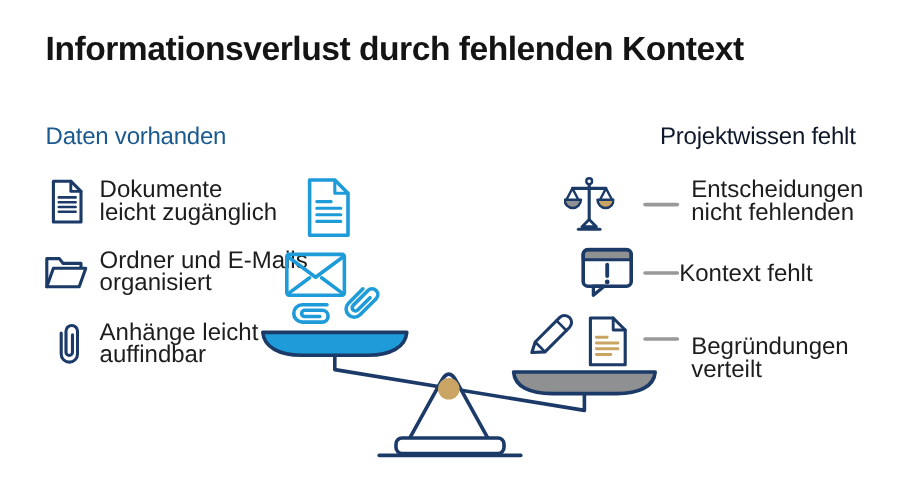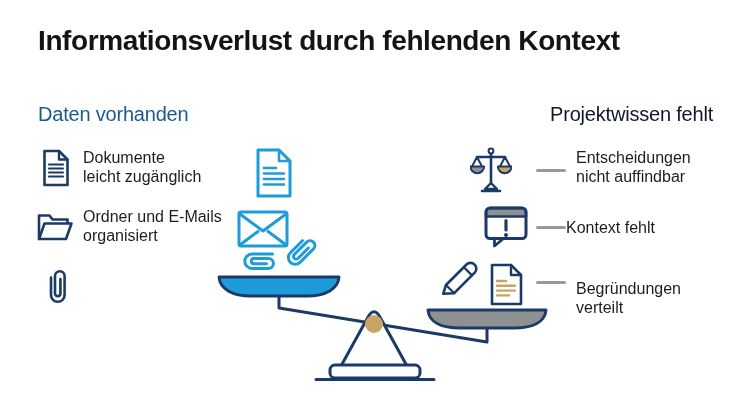--- a/index.html
+++ b/index.html
@@ -13,21 +13,21 @@
     font-family:"Liberation Sans",sans-serif;overflow:hidden;
   }
   .abs{position:absolute;}
   .title{
     left:38px;top:25px;font-size:28px;font-weight:700;letter-spacing:-0.4px;
     color:var(--title-color);white-space:nowrap;
   }
   .heading{font-size:20px;font-weight:400;letter-spacing:-0.2px;white-space:nowrap;}
   .h-left{left:38px;top:103px;color:var(--heading-blue);}
   .h-right{left:470px;top:103px;width:243px;text-align:right;color:#0f172a;}
-  .label{font-size:16px;line-height:18.5px;color:var(--text);white-space:pre-line;}
+  .label{font-size:20px;line-height:18.5px;color:var(--text);white-space:pre-line;}
   .dash{width:30px;height:3px;border-radius:1.5px;background:var(--dash-gray);}
   svg{display:block;}
   .ln{fill:none;stroke-linecap:round;stroke-linejoin:round;}
 </style>
 </head>
 <body>
 
 <div class="frame">
 
   <div class="abs title">Informationsverlust durch fehlenden Kontext</div>
@@ -51,37 +51,39 @@
     </svg>
   </div>
   <div class="abs label" style="left:83px;top:208px;">Ordner und E-Mails
 organisiert</div>
 
   <div class="abs" style="left:44px;top:267px;">
     <svg width="22" height="40" viewBox="0 0 22 40">
       <path class="ln" style="stroke:var(--navy)" stroke-width="2.6" d="M7 10.5 V28 a6.8 6.8 0 0 0 13.6 0 V9 a4.8 4.8 0 0 0 -9.6 0 V26.5 a2.7 2.7 0 0 0 5.4 0 V12"></path>
     </svg>
   </div>
+  <div class="abs label" style="left:83px;top:268px;">Anhänge leicht
+auffindbar</div>
 
   <div class="abs heading h-right">Projektwissen fehlt</div>
 
   <div class="abs" style="left:470px;top:147px;">
     <svg width="42" height="46" viewBox="0 0 42 46">
       <circle cx="21" cy="4" r="2.4" style="fill:#fff;stroke:var(--navy)" stroke-width="2"></circle>
       <path class="ln" style="stroke:var(--navy)" stroke-width="2.6" d="M21 7 V37 M7 10 H35"></path>
       <path class="ln" style="stroke:var(--navy)" stroke-width="2" d="M7 10 L2 19.5 M7 10 L12 19.5 M35 10 L30 19.5 M35 10 L40 19.5"></path>
       <path class="ln" style="fill:var(--gray-fill);stroke:var(--navy)" stroke-width="2" d="M0.5 19.5 a6.8 6.8 0 0 0 13.6 0 Z"></path>
       <path class="ln" style="fill:var(--gold);stroke:var(--navy)" stroke-width="2" d="M27.9 19.5 a6.8 6.8 0 0 0 13.6 0 Z"></path>
       <path class="ln" style="fill:#fff;stroke:var(--navy)" stroke-width="2.4" d="M21 36 L15 42 H27 Z"></path>
       <path class="ln" style="stroke:var(--navy)" stroke-width="2.6" d="M12 44 H30"></path>
     </svg>
   </div>
   <div class="abs dash" style="left:536px;top:169px;"></div>
   <div class="abs label" style="left:576px;top:149px;">Entscheidungen
-nicht auffindbar</div>
+nicht fehlenden</div>
 
   <div class="abs" style="left:484px;top:206px;">
     <svg width="44" height="42" viewBox="0 0 44 42">
       <path class="ln" style="fill:var(--gray-fill);stroke:var(--navy)" stroke-width="2.6" d="M2 10.5 V6 a4 4 0 0 1 4 -4 H38 a4 4 0 0 1 4 4 V10.5 Z"></path>
       <rect class="ln" style="stroke:var(--navy)" stroke-width="3" x="2" y="2" width="40" height="30.5" rx="4"></rect>
       <path class="ln" style="fill:#fff;stroke:var(--navy)" stroke-width="2.8" d="M10.5 32.5 V40 L19.5 32.5 Z"></path>
       <path class="ln" style="stroke:var(--navy)" stroke-width="3.2" d="M22 14.5 V24"></path>
       <circle cx="22" cy="29" r="2" style="fill:var(--navy)"></circle>
     </svg>
   </div>

